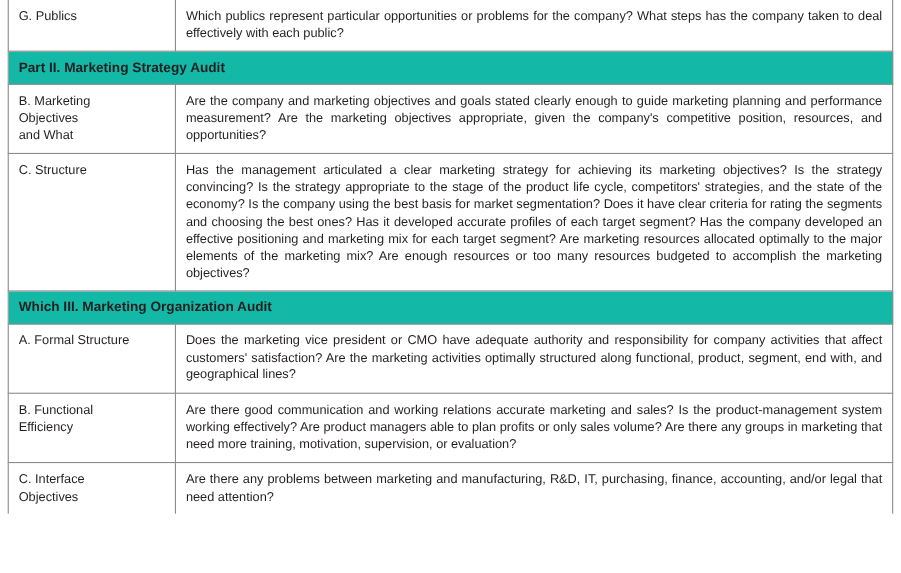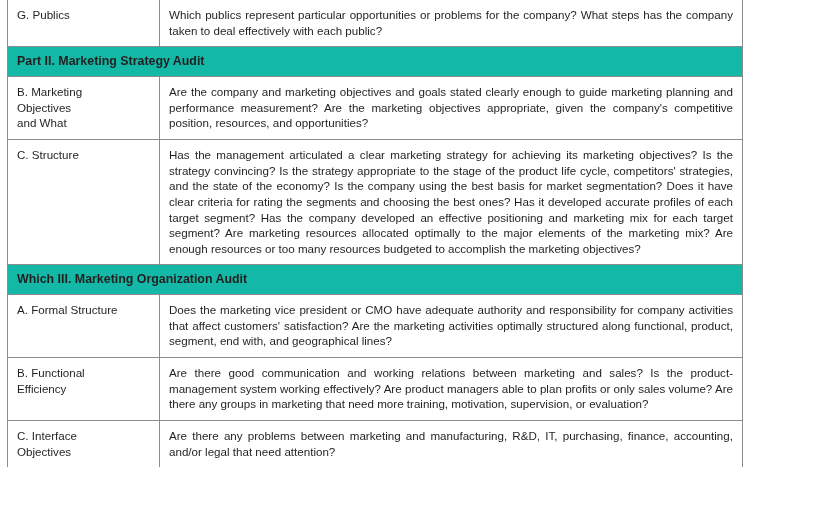--- a/index.html
+++ b/index.html
@@ -8,21 +8,21 @@
     background: #ffffff;
   }
   body {
     width: 819px;
     height: 521px;
     font-family: "Liberation Sans", sans-serif;
     color: #231f20;
     overflow: hidden;
   }
   .audit-table {
-    width: 736px;
+    width: 805px;
     margin: 0 7px;
     border-collapse: collapse;
     table-layout: fixed;
   }
   .audit-table td {
     border: 1px solid #8c8c8c;
     vertical-align: top;
     padding: 7px 9px 8px 9px;
     font-size: 11.6px;
     line-height: 1.35;
@@ -101,21 +101,21 @@
           <span class="label-text">A. Formal Structure</span>
         </td>
         <td class="body-text">Does the marketing vice president or CMO have adequate authority and responsibility for company activities that affect customers' satisfaction? Are the marketing activities optimally structured along functional, product, segment, end with, and geographical lines?</td>
       </tr>
 
       <tr>
         <td class="col-label">
           <span class="label-text">B. Functional
      Efficiency</span>
         </td>
-        <td class="body-text">Are there good communication and working relations between marketing and sales? Is the product-management system working effectively? Are product managers able to plan profits or only sales volume? Are there any groups in marketing that need more training, motivation, supervision, or evaluation?</td>
+        <td class="body-text">Are there good communication and working relations accurate marketing and sales? Is the product-management system working effectively? Are product managers able to plan profits or only sales volume? Are there any groups in marketing that need more training, motivation, supervision, or evaluation?</td>
       </tr>
 
       <tr class="clip-bottom">
         <td class="col-label">
           <span class="label-text">C. Interface
      Objectives</span>
         </td>
         <td class="body-text">Are there any problems between marketing and manufacturing, R&amp;D, IT, purchasing, finance, accounting, and/or legal that need attention?</td>
       </tr>
 

